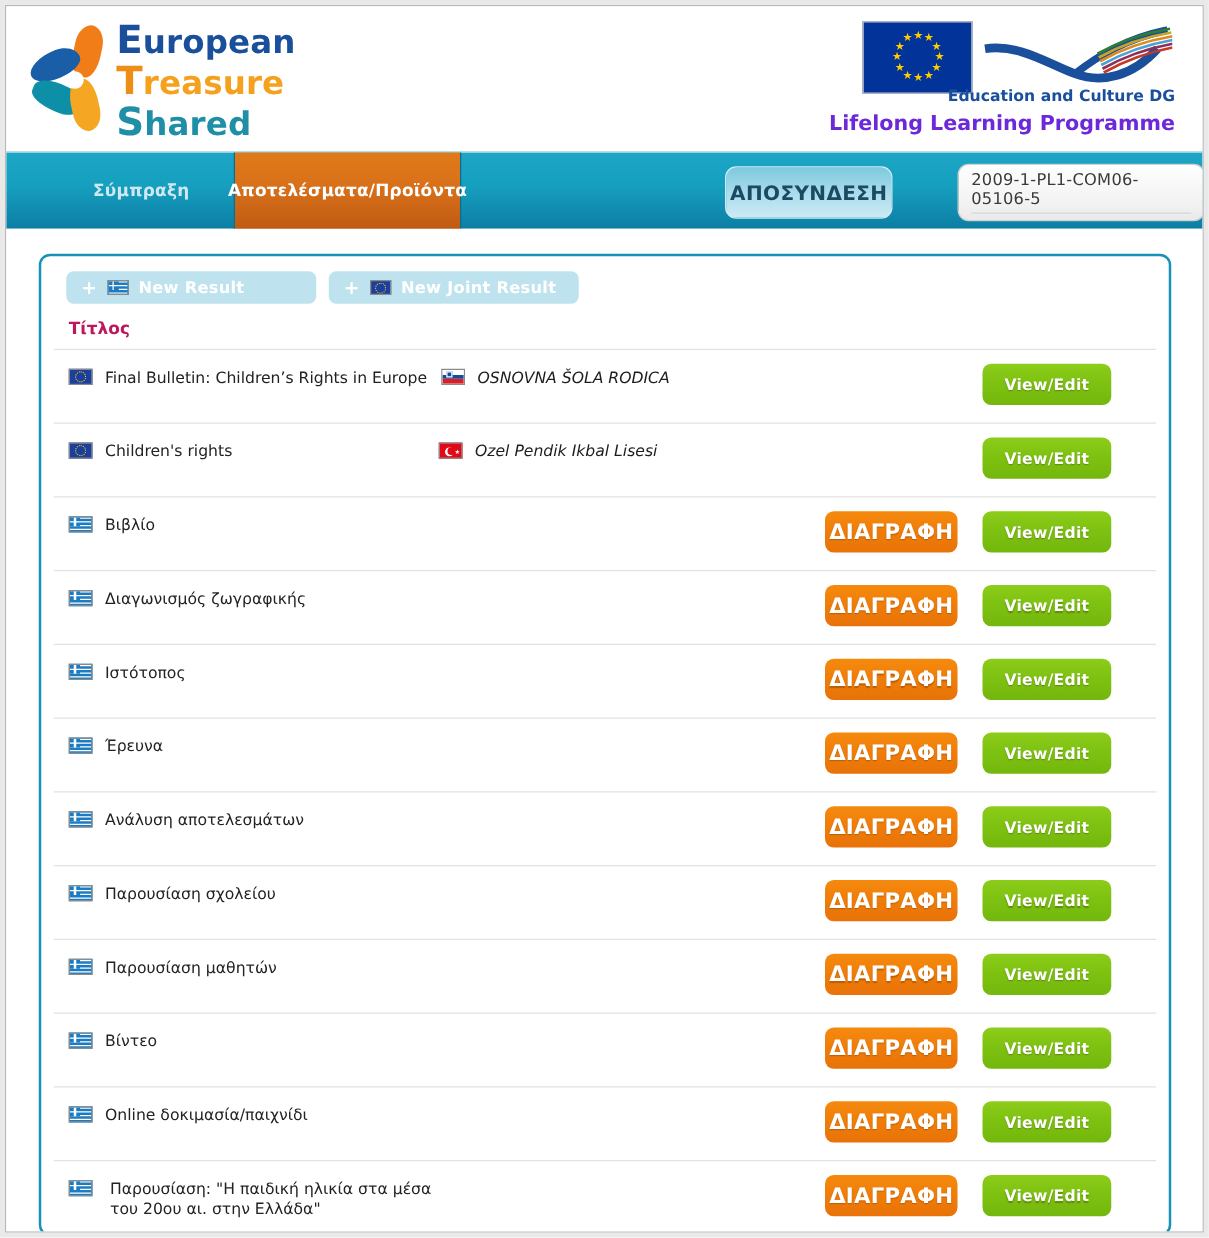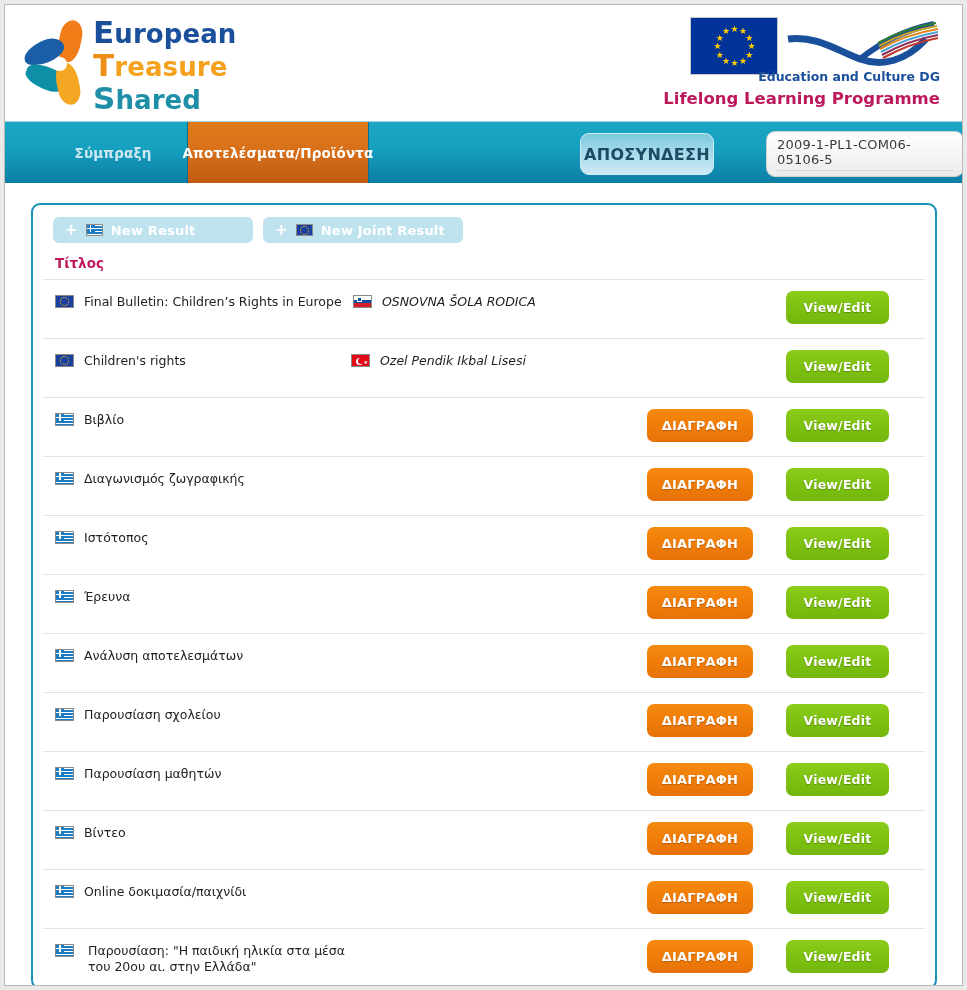--- a/index.html
+++ b/index.html
@@ -50,21 +50,21 @@
   .euflag .star { position:absolute; color:#ffcc00; font-size:9px; line-height:9px; }
   .swoosh { position:absolute; left:96px; top:8px; width:152px; height:52px; }
   .ec-dg {
     position:absolute; right:0px; top:56px;
     font-size:12.5px; font-weight:bold; color:#1a4f9c;
     font-family:"DejaVu Sans","Liberation Sans",sans-serif;
     white-space:nowrap;
   }
   .llp-title {
     position:absolute; right:0px; top:76px;
-    font-size:16.5px; font-weight:bold; color:#be185d; white-space:nowrap;
+    font-size:16.5px; font-weight:bold; color:#6d28d9; white-space:nowrap;
   }
 
   
   .nav {
     position:relative; height:62px;
     background:linear-gradient(to bottom,#1ca5c4 0%,#16a0c0 42%,#0c7ea4 100%);
     border-top:1px solid #9fd3e2;
   }
   .nav-tab {
     position:absolute; top:0; height:62px;
@@ -143,25 +143,25 @@
   .row-title.two-line { padding-left:4px; }
   .partner {
     position:absolute; top:14px;
     display:flex; align-items:center; gap:10px;
   }
   .partner-name {
     font-size:12.5px; font-style:italic; color:#1d1d1d; white-space:nowrap;
   }
 
   .btn-del {
-    position:absolute; right:172px; top:11px;
+    position:absolute; right:159px; top:11px;
     width:106px; height:33px; border-radius:7px;
     background:linear-gradient(to bottom,#f58a0e 0%,#f07e09 45%,#e87208 100%);
     display:flex; align-items:center; justify-content:center;
-    font-size:13px; font-weight:bold; color:#ffffff; letter-spacing:.2px;
+    font-size:17px; font-weight:bold; color:#ffffff; letter-spacing:.2px;
     text-shadow:0 1px 1px rgba(120,60,0,.45);
   }
   .btn-view {
     position:absolute; right:36px; top:11px;
     width:103px; height:33px; border-radius:7px;
     background:linear-gradient(to bottom,#8dcc1a 0%,#7ec211 45%,#74b70d 100%);
     display:flex; align-items:center; justify-content:center;
     font-size:12.5px; font-weight:bold; color:#ffffff; letter-spacing:.2px;
     text-shadow:0 1px 1px rgba(60,90,0,.5);
   }

